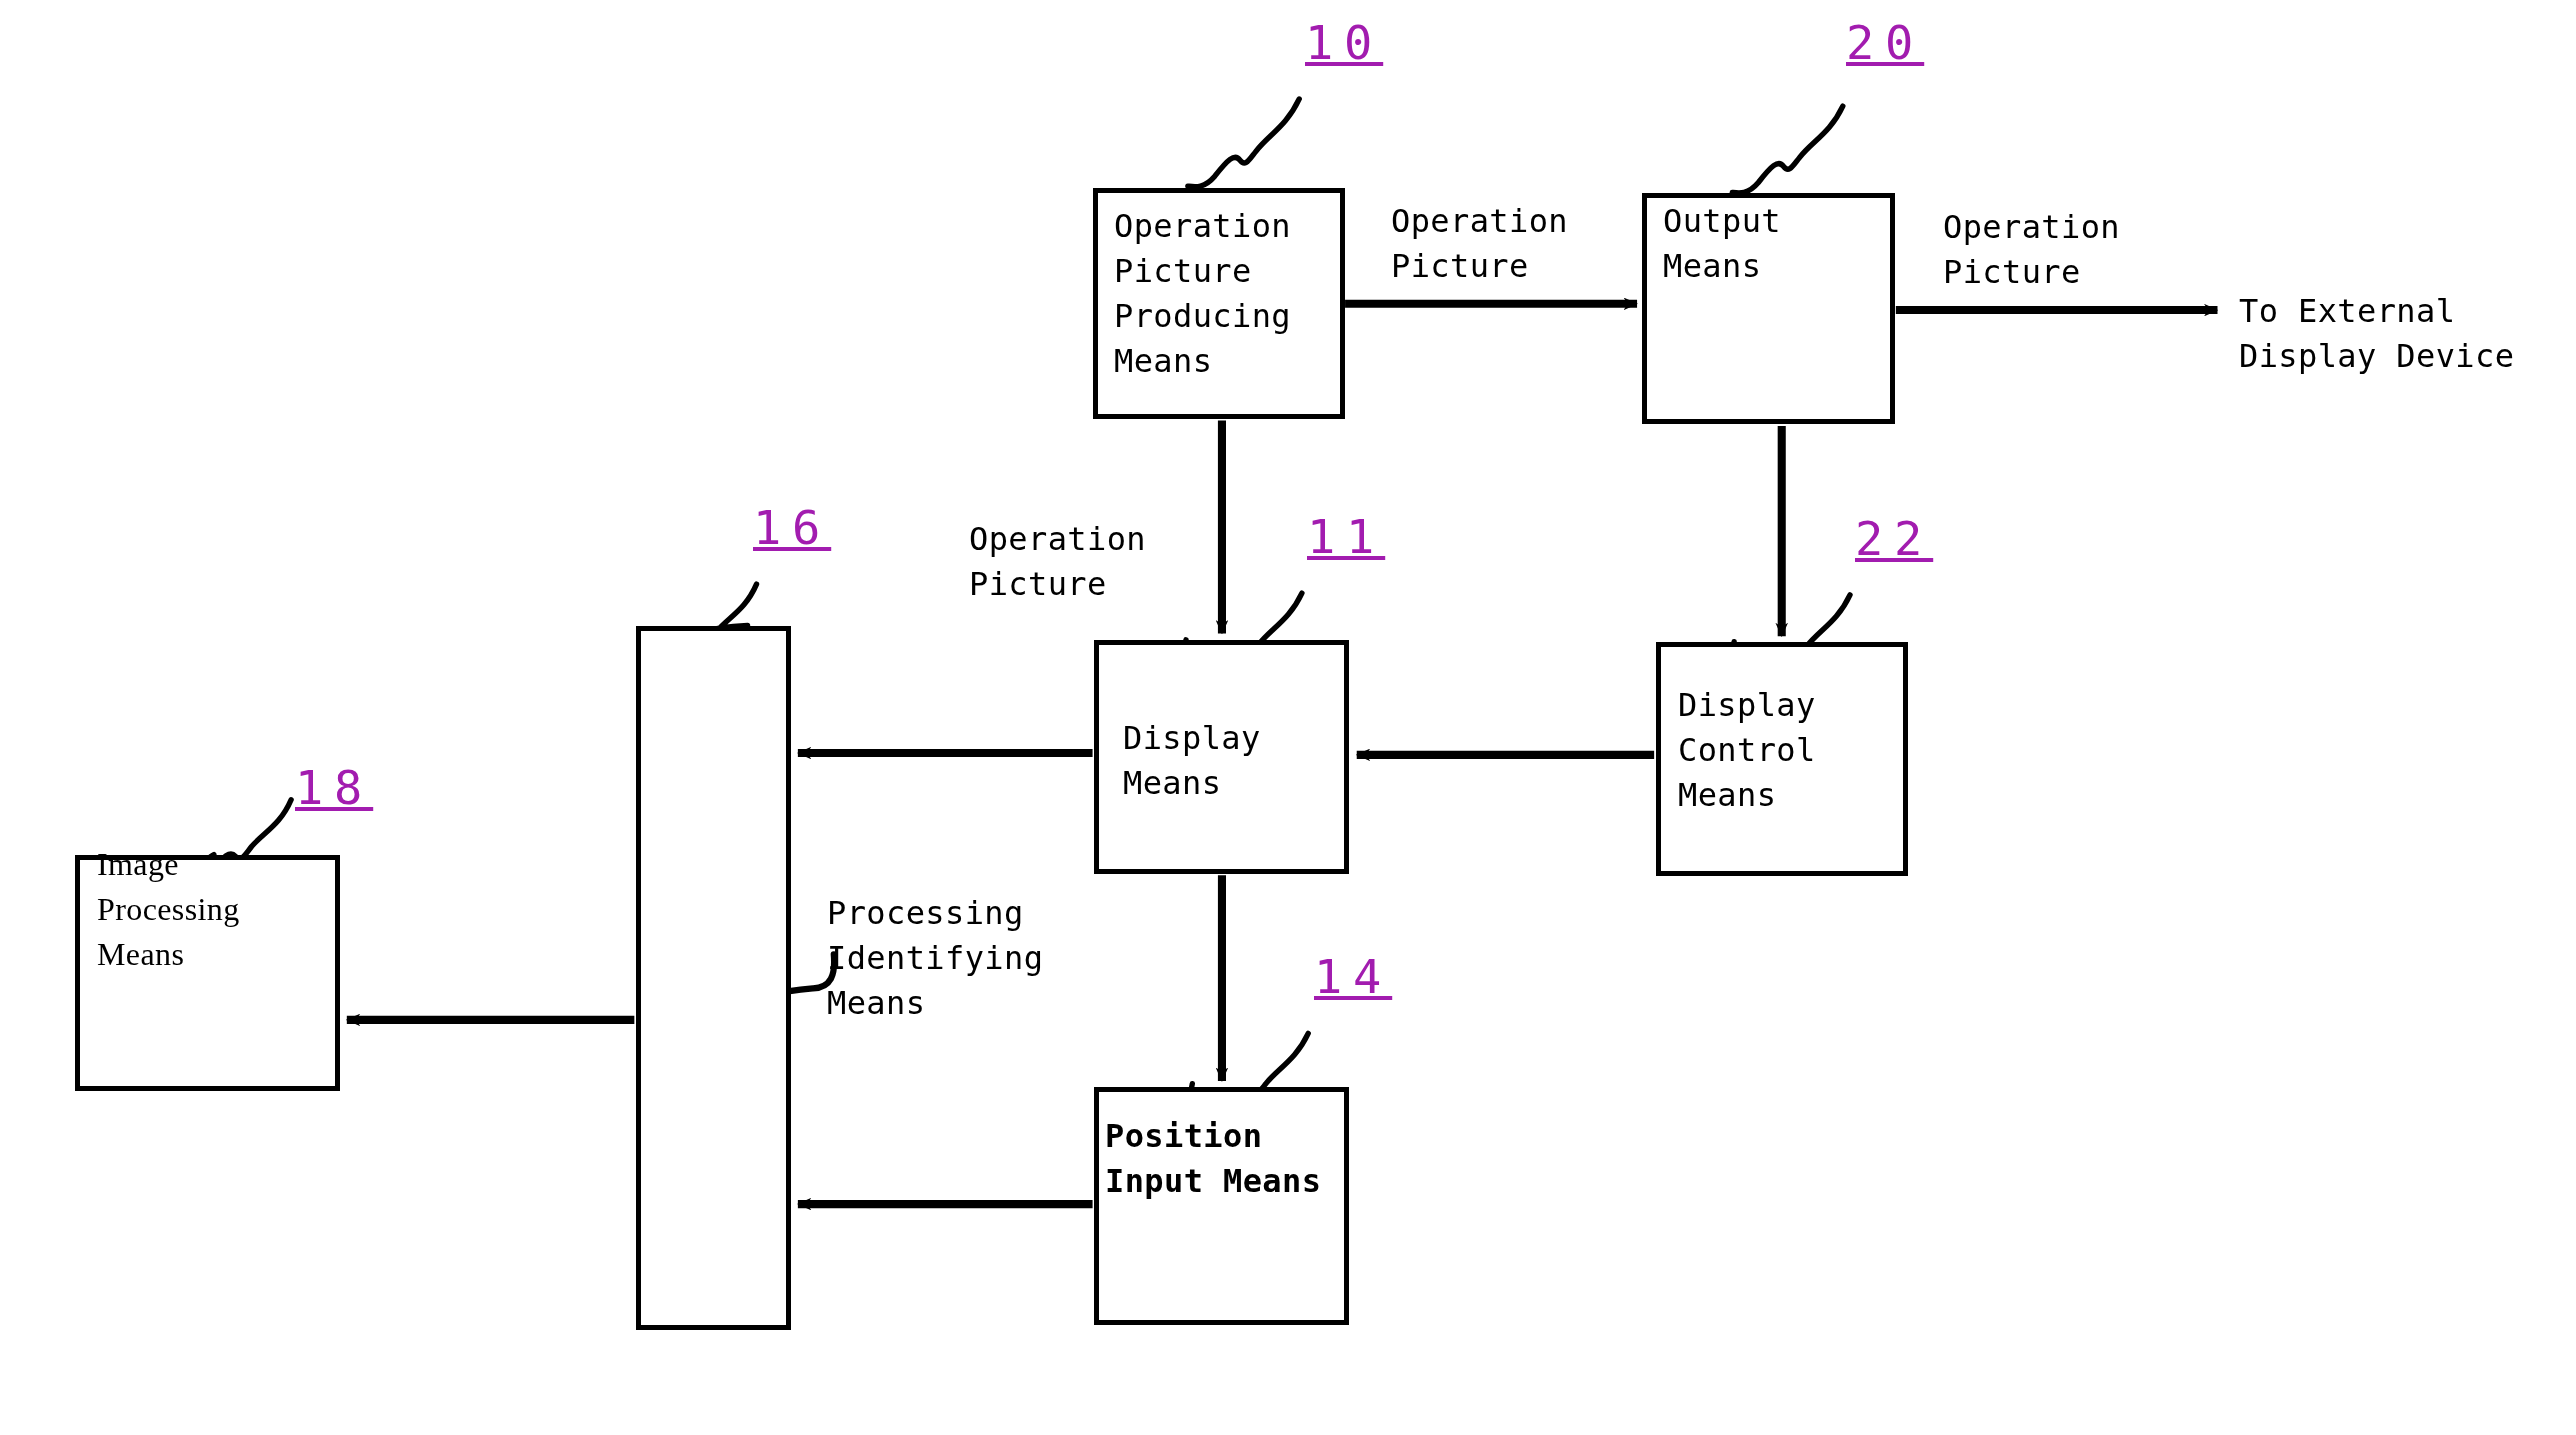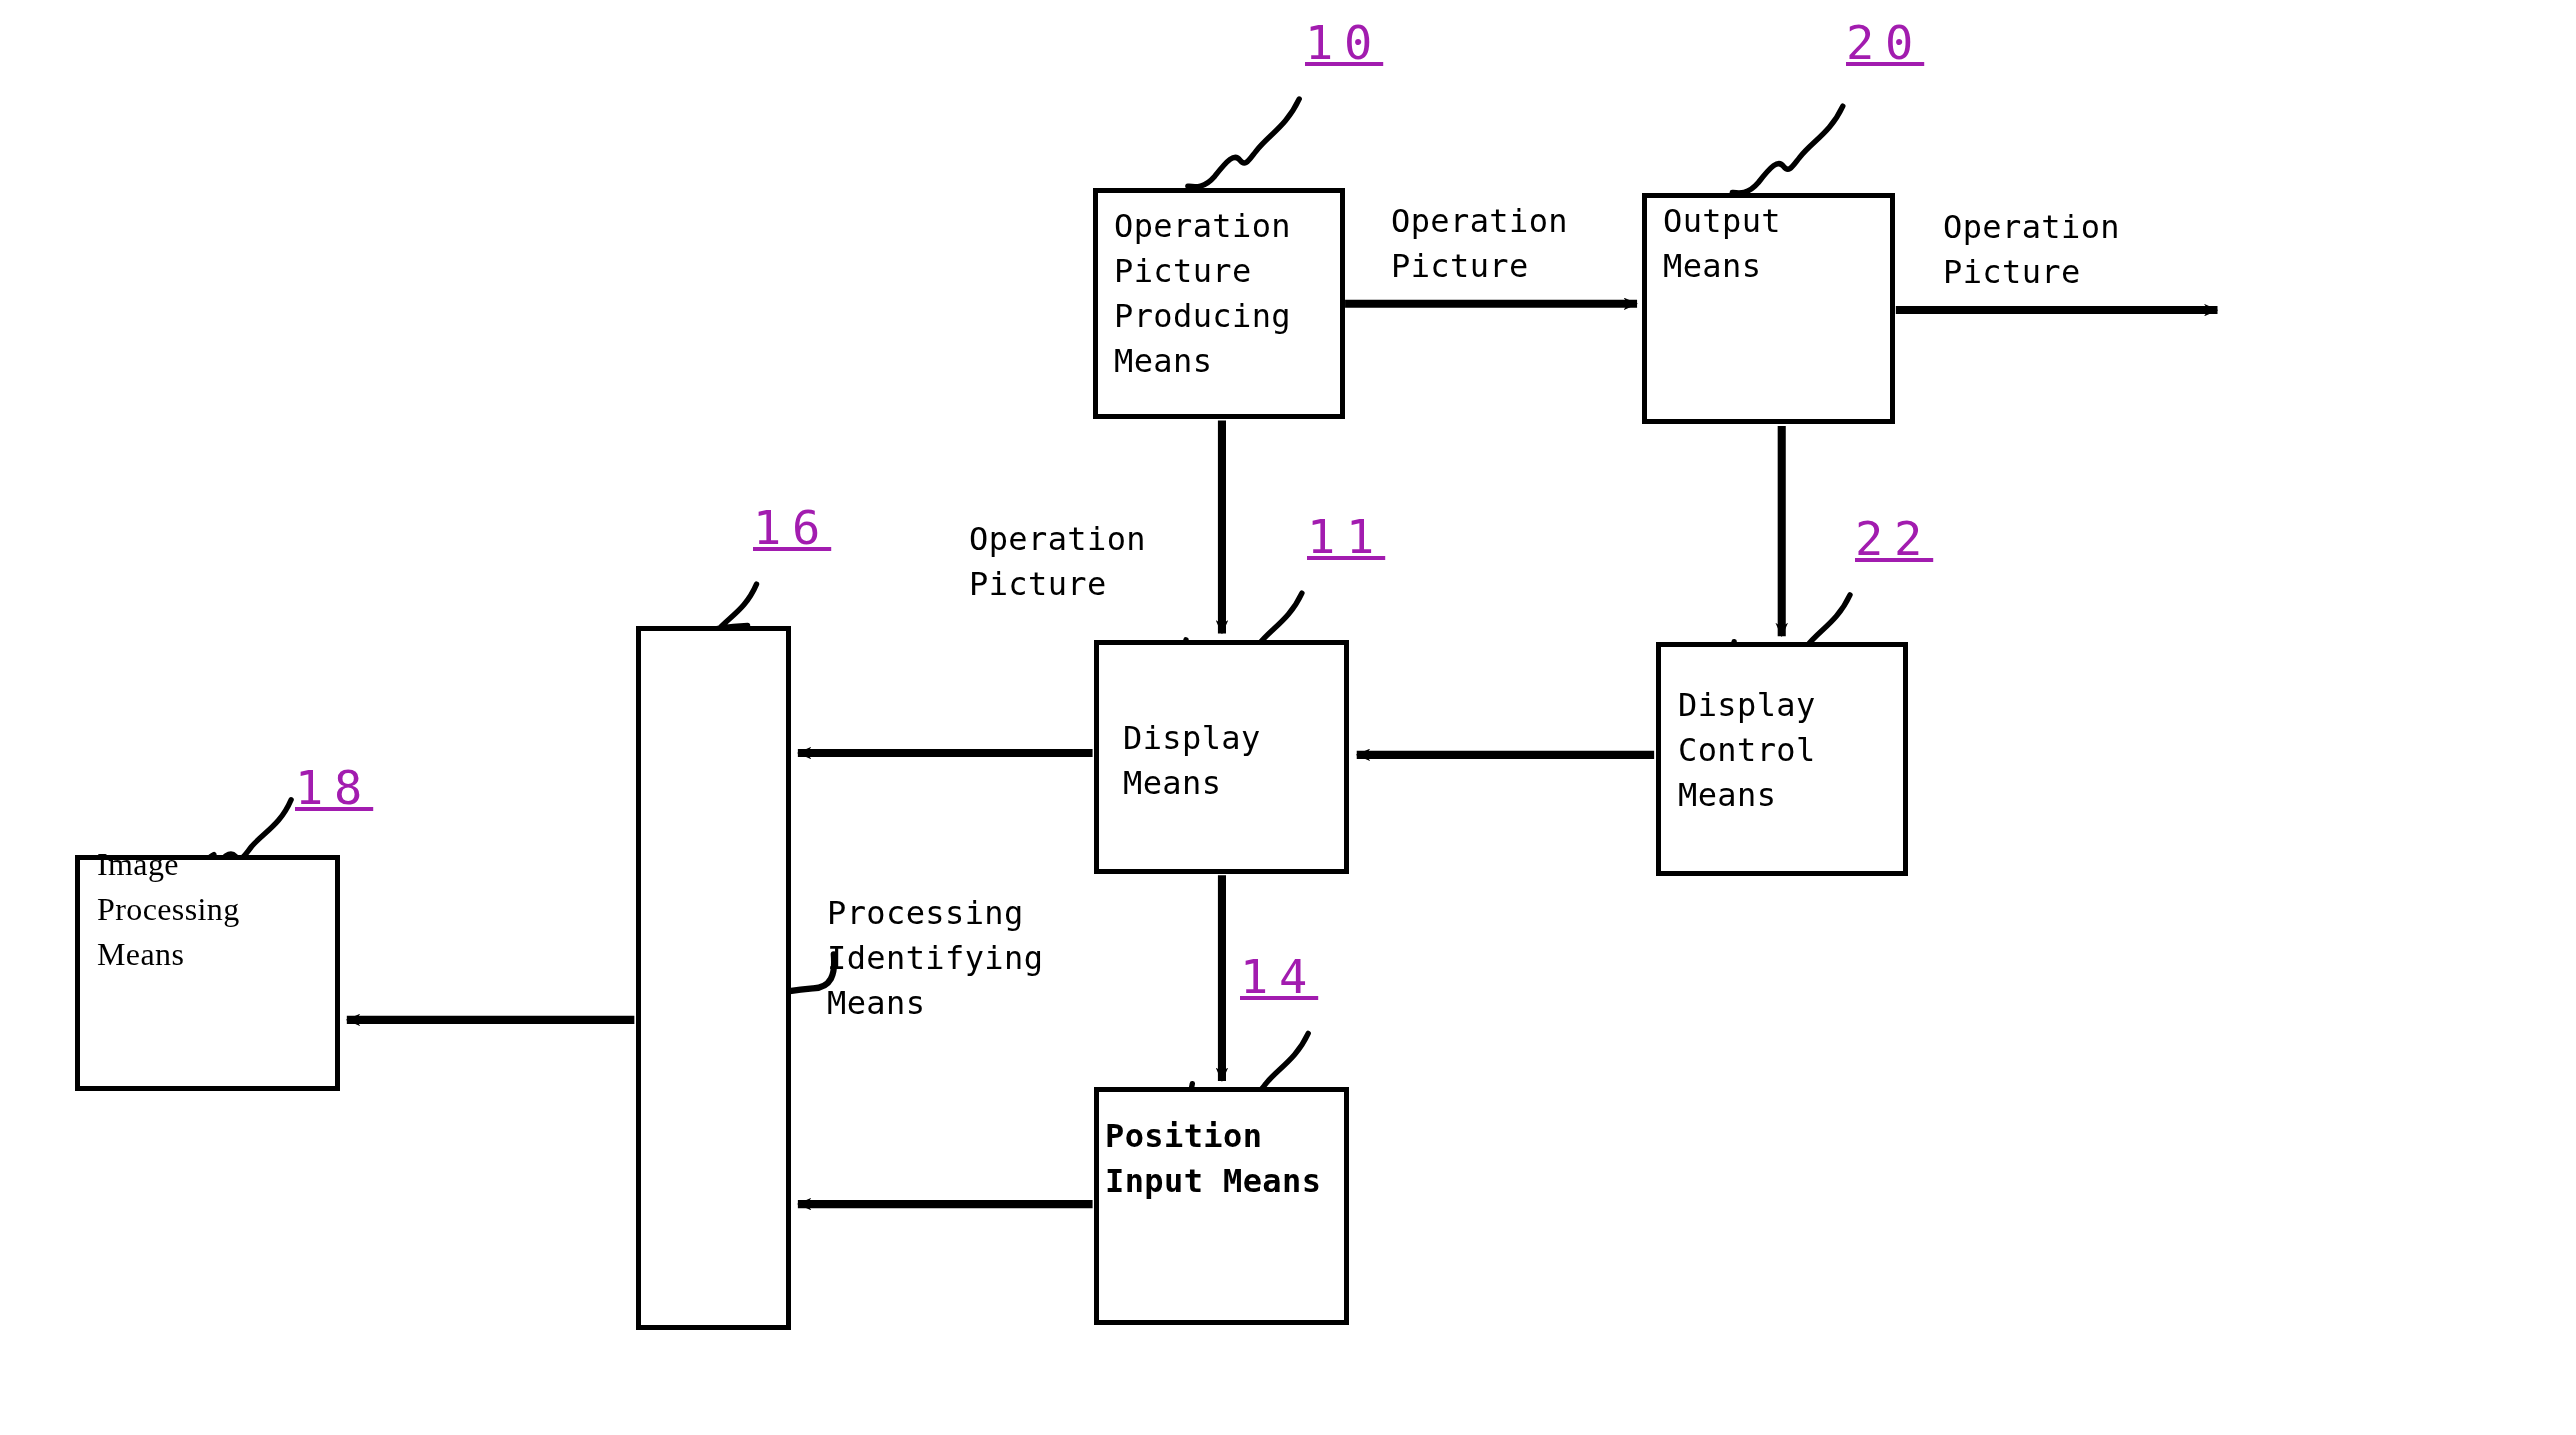--- a/index.html
+++ b/index.html
@@ -156,27 +156,29 @@
 
   <div class="annot" style="left:1391px; top:199px;">Operation
 Picture</div>
 
   <div class="annot" style="left:1943px; top:205px;">Operation
 Picture</div>
 
   <div class="annot" style="left:969px; top:517px;">Operation
 Picture</div>
 
+  <div class="annot" style="left:2239px; top:289px;">To External
+Display Device</div>
 
   <div class="annot" style="left:827px; top:891px;">Processing
 Identifying
 Means</div>
 
   <div class="ref-num" style="left:1305px; top:18px;">10</div>
   <div class="ref-num" style="left:1846px; top:18px;">20</div>
   <div class="ref-num" style="left:753px; top:503px;">16</div>
   <div class="ref-num" style="left:1307px; top:512px;">11</div>
   <div class="ref-num" style="left:1855px; top:514px;">22</div>
   <div class="ref-num" style="left:295px; top:719px;margin-top:44px;">18</div>
-  <div class="ref-num" style="left:1240px; top:952px;">14</div>
+  <div class="ref-num" style="left:1314px; top:952px;">14</div>
 
 </div>
 
 
 </body></html>

